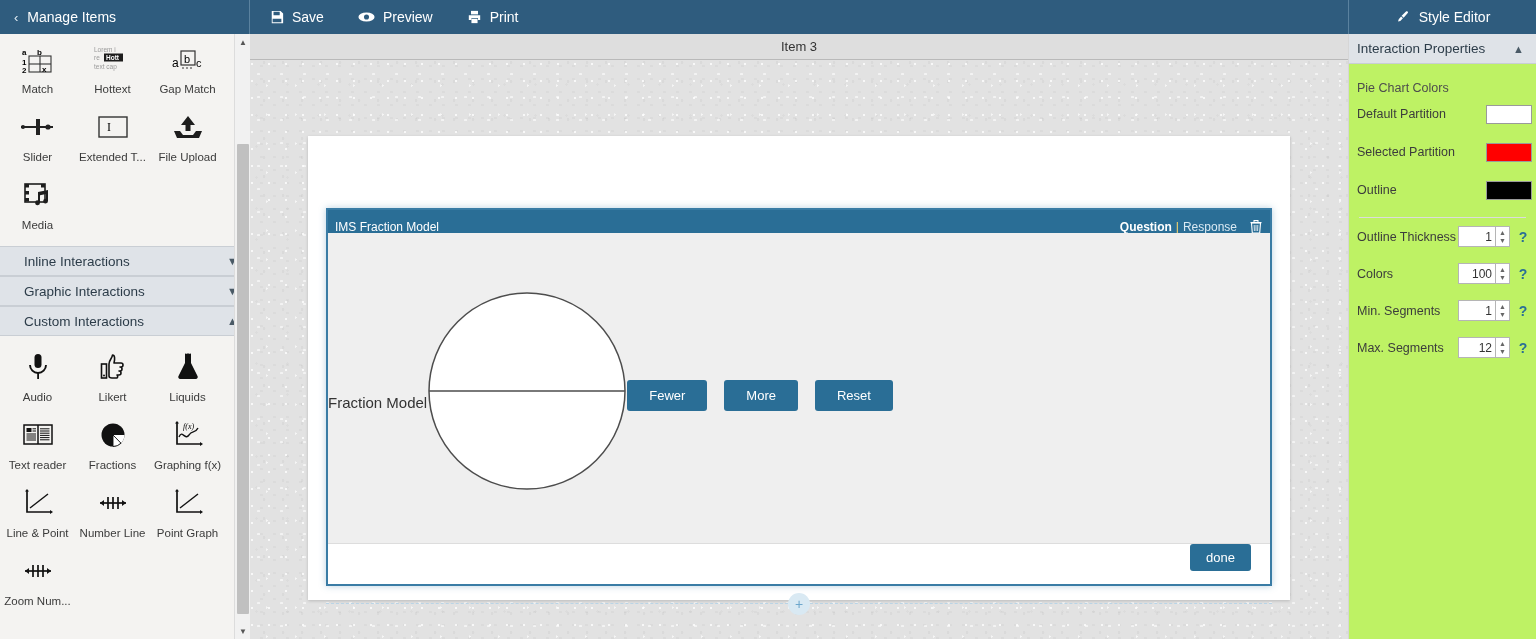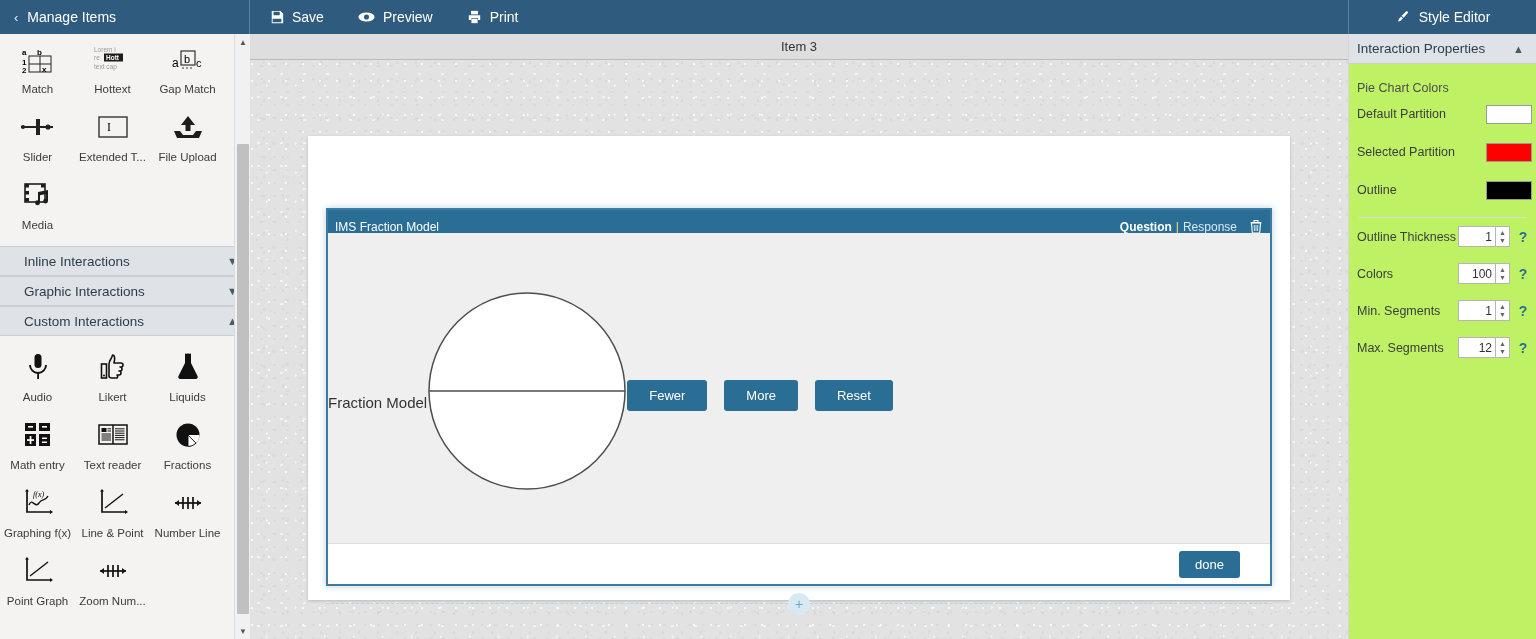--- a/index.html
+++ b/index.html
@@ -135,21 +135,21 @@
   .ix-label { margin-top: 29px; font-size: 15px; color: #333; }
   .pie-wrap { margin-top: 9px; }
   .btnrow { margin-top: 14px; display: flex; gap: 17px; }
   .btn {
     background: #2a6e96; color: #fff; border: none; border-radius: 3px;
     font-size: 13px; font-weight: normal; padding: 8px 22px; cursor: pointer;
     font-family: "Liberation Sans", sans-serif;
   }
   .ix-foot {
     height: 41px; background: #fff; border-top: 1px solid #ddd;
-    display: flex; align-items: center; justify-content: flex-end; padding-right: 30px;
+    display: flex; align-items: flex-start; justify-content: flex-end; padding-right: 19px;
   }
   .done-btn {
     background: #2a6e96; color: #fff; border: none; border-radius: 3px;
     font-size: 13px; padding: 6px 16px; cursor: pointer;
     font-family: "Liberation Sans", sans-serif;
   }
   .addrow {
     position: absolute; left: 18px; top: 456px; width: 946px; height: 24px;
     display: flex; align-items: center; justify-content: center;
   }
@@ -389,37 +389,20 @@
                 <path d="M10 2 h6 v9 l6.5 13 a2 2 0 0 1-1.8 3 H5.3 a2 2 0 0 1-1.8-3 L10 11z" fill="#111"></path>
                 <line x1="13" y1="1" x2="13" y2="5" stroke="#111" stroke-width="1"></line>
                 <line x1="10" y1="2.5" x2="16" y2="2.5" stroke="#111" stroke-width="1"></line>
                 <line x1="10.5" y1="1.5" x2="15.5" y2="5" stroke="#111" stroke-width=".8"></line>
                 <line x1="15.5" y1="1.5" x2="10.5" y2="5" stroke="#111" stroke-width=".8"></line>
               </svg>
             </span>
             <span class="cap">Liquids</span>
           </div>
 
-          <div class="icon-cell">
-            <span class="glyph">
-              <svg width="30" height="30" viewBox="0 0 30 30">
-                <rect x="2" y="3" width="11" height="8" fill="#111"></rect>
-                <rect x="5" y="6" width="5" height="1.6" fill="#fff"></rect>
-                <rect x="16" y="3" width="11" height="8" fill="#111"></rect>
-                <rect x="19" y="6" width="5" height="1.6" fill="#fff"></rect>
-                <rect x="2" y="14" width="11" height="12" fill="#111"></rect>
-                <rect x="6.7" y="16" width="1.7" height="8" fill="#fff"></rect>
-                <rect x="4" y="19.2" width="7" height="1.7" fill="#fff"></rect>
-                <rect x="16" y="14" width="11" height="12" fill="#111"></rect>
-                <rect x="19" y="17.5" width="5" height="1.5" fill="#fff"></rect>
-                <rect x="19" y="21.5" width="5" height="1.5" fill="#fff"></rect>
-              </svg>
-            </span>
-            <span class="cap">Math entry</span>
-          </div>
 
           <div class="icon-cell">
             <span class="glyph">
               <svg width="32" height="28" viewBox="0 0 32 28">
                 <rect x="2" y="4" width="28" height="19" fill="none" stroke="#111" stroke-width="1.5"></rect>
                 <line x1="16" y1="4" x2="16" y2="23" stroke="#111" stroke-width="1.5"></line>
                 <rect x="4.5" y="7" width="5" height="4" fill="#111"></rect>
                 <g stroke="#111" stroke-width="1">
                   <line x1="10.5" y1="7.8" x2="14" y2="7.8"></line>
                     <line x1="10.5" y1="10" x2="14" y2="10"></line>

